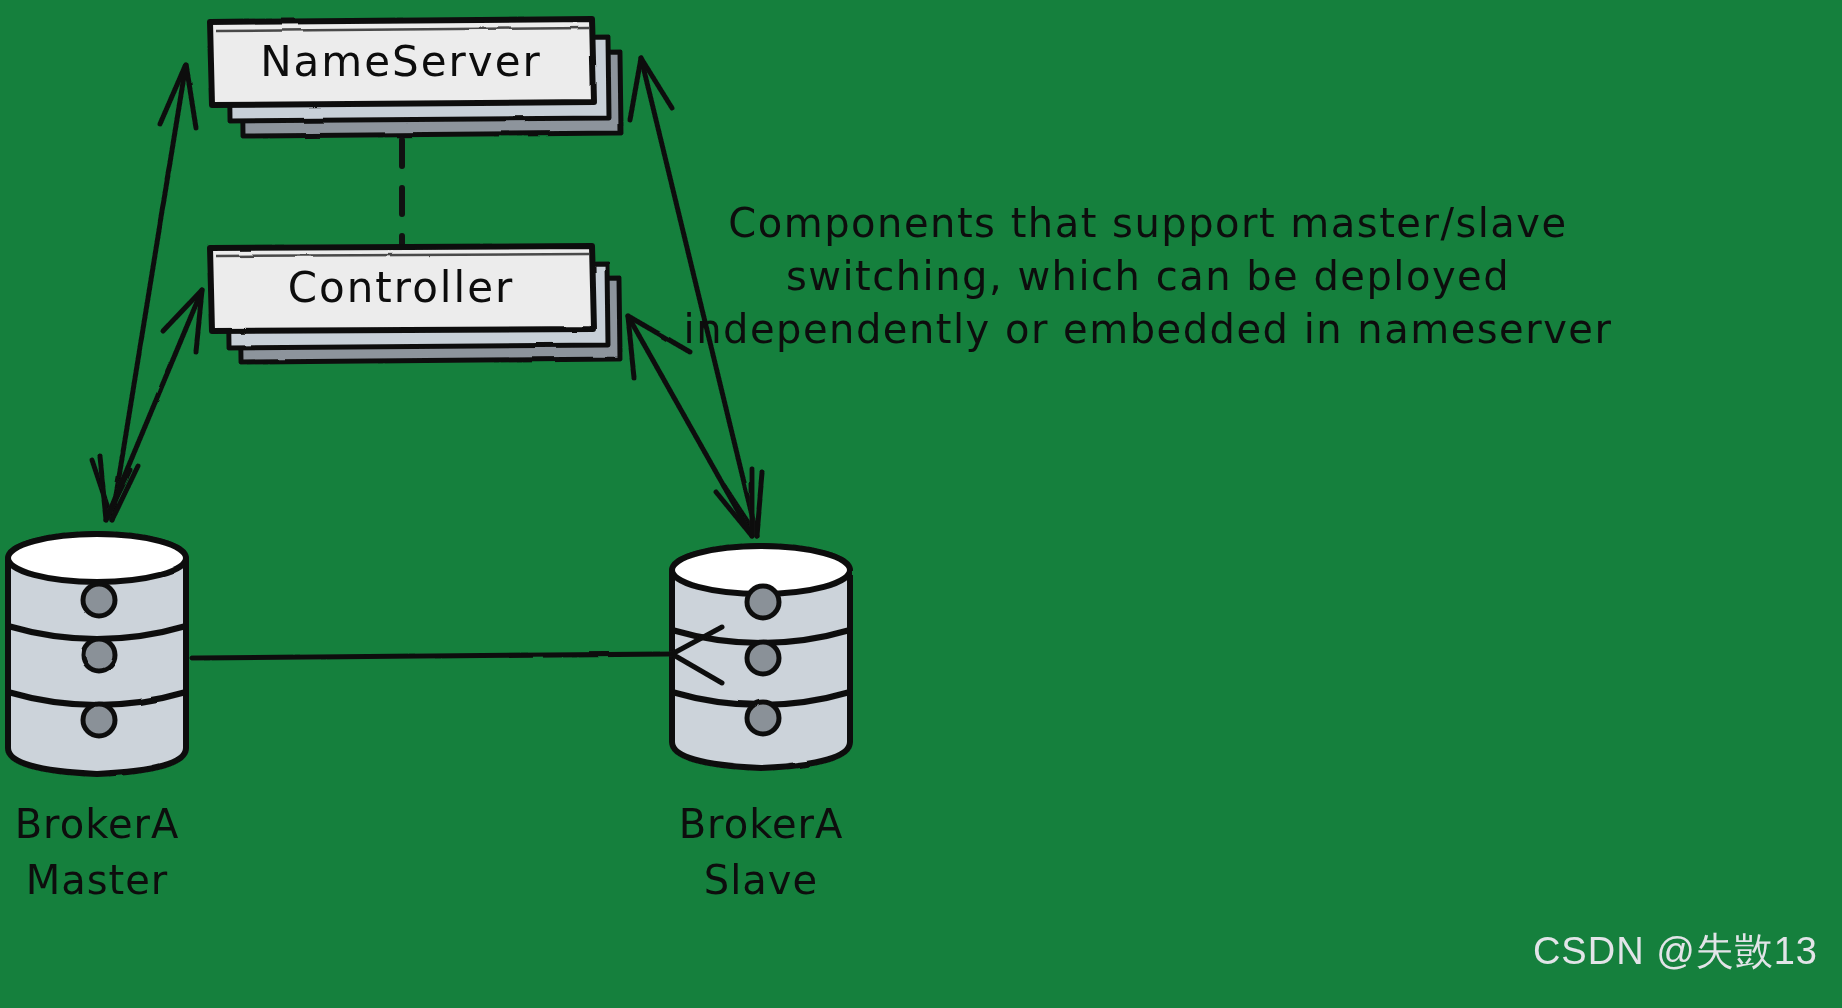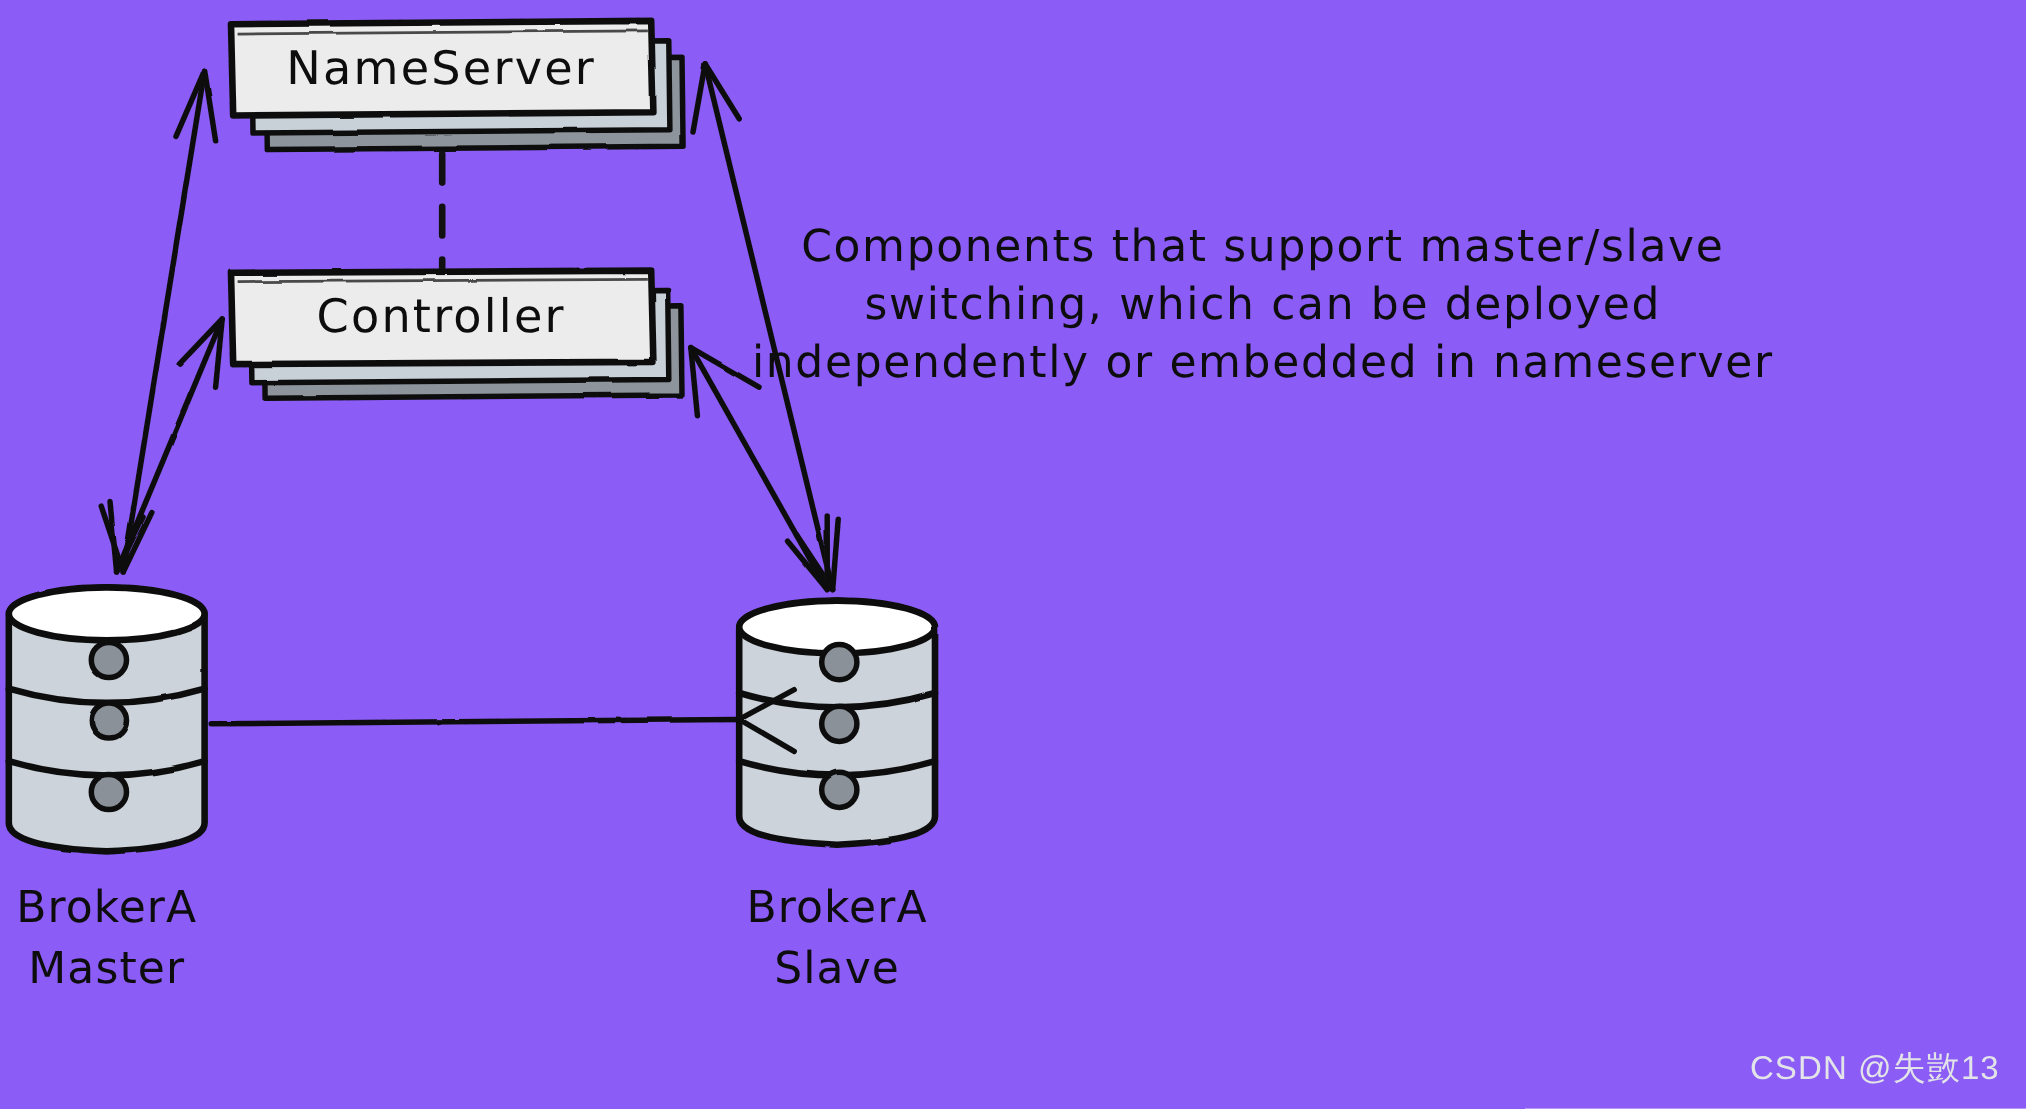--- a/index.html
+++ b/index.html
@@ -4,21 +4,21 @@
 <style>
   html, body {
     margin: 0;
     padding: 0;
     background: #ffffff;
   }
   #canvas {
     position: relative;
     width: 1842px;
     height: 1008px;
-    background: #8b5cf6;
+    background: #15803d;
     overflow: hidden;
     font-family: "DejaVu Sans", sans-serif;
   }
   #diagram-svg {
     position: absolute;
     top: 0;
     left: 0;
     width: 1842px;
     height: 1008px;
   }
@@ -35,23 +35,23 @@
     font-size: 40px;
     letter-spacing: 1.5px;
   }
   .broker-label {
     font-size: 40px;
     letter-spacing: 1px;
   }
   .watermark {
     position: absolute;
     right: 24px;
-    bottom: 16px;
+    bottom: 31px;
     font-family: "Liberation Sans", sans-serif;
-    font-size: 30px;
+    font-size: 38px;
     color: #e2e4e8;
     letter-spacing: 1px;
     user-select: none;
     white-space: nowrap;
     margin-top: 28px;
   }
 </style>
 </head>
 <body>
 

